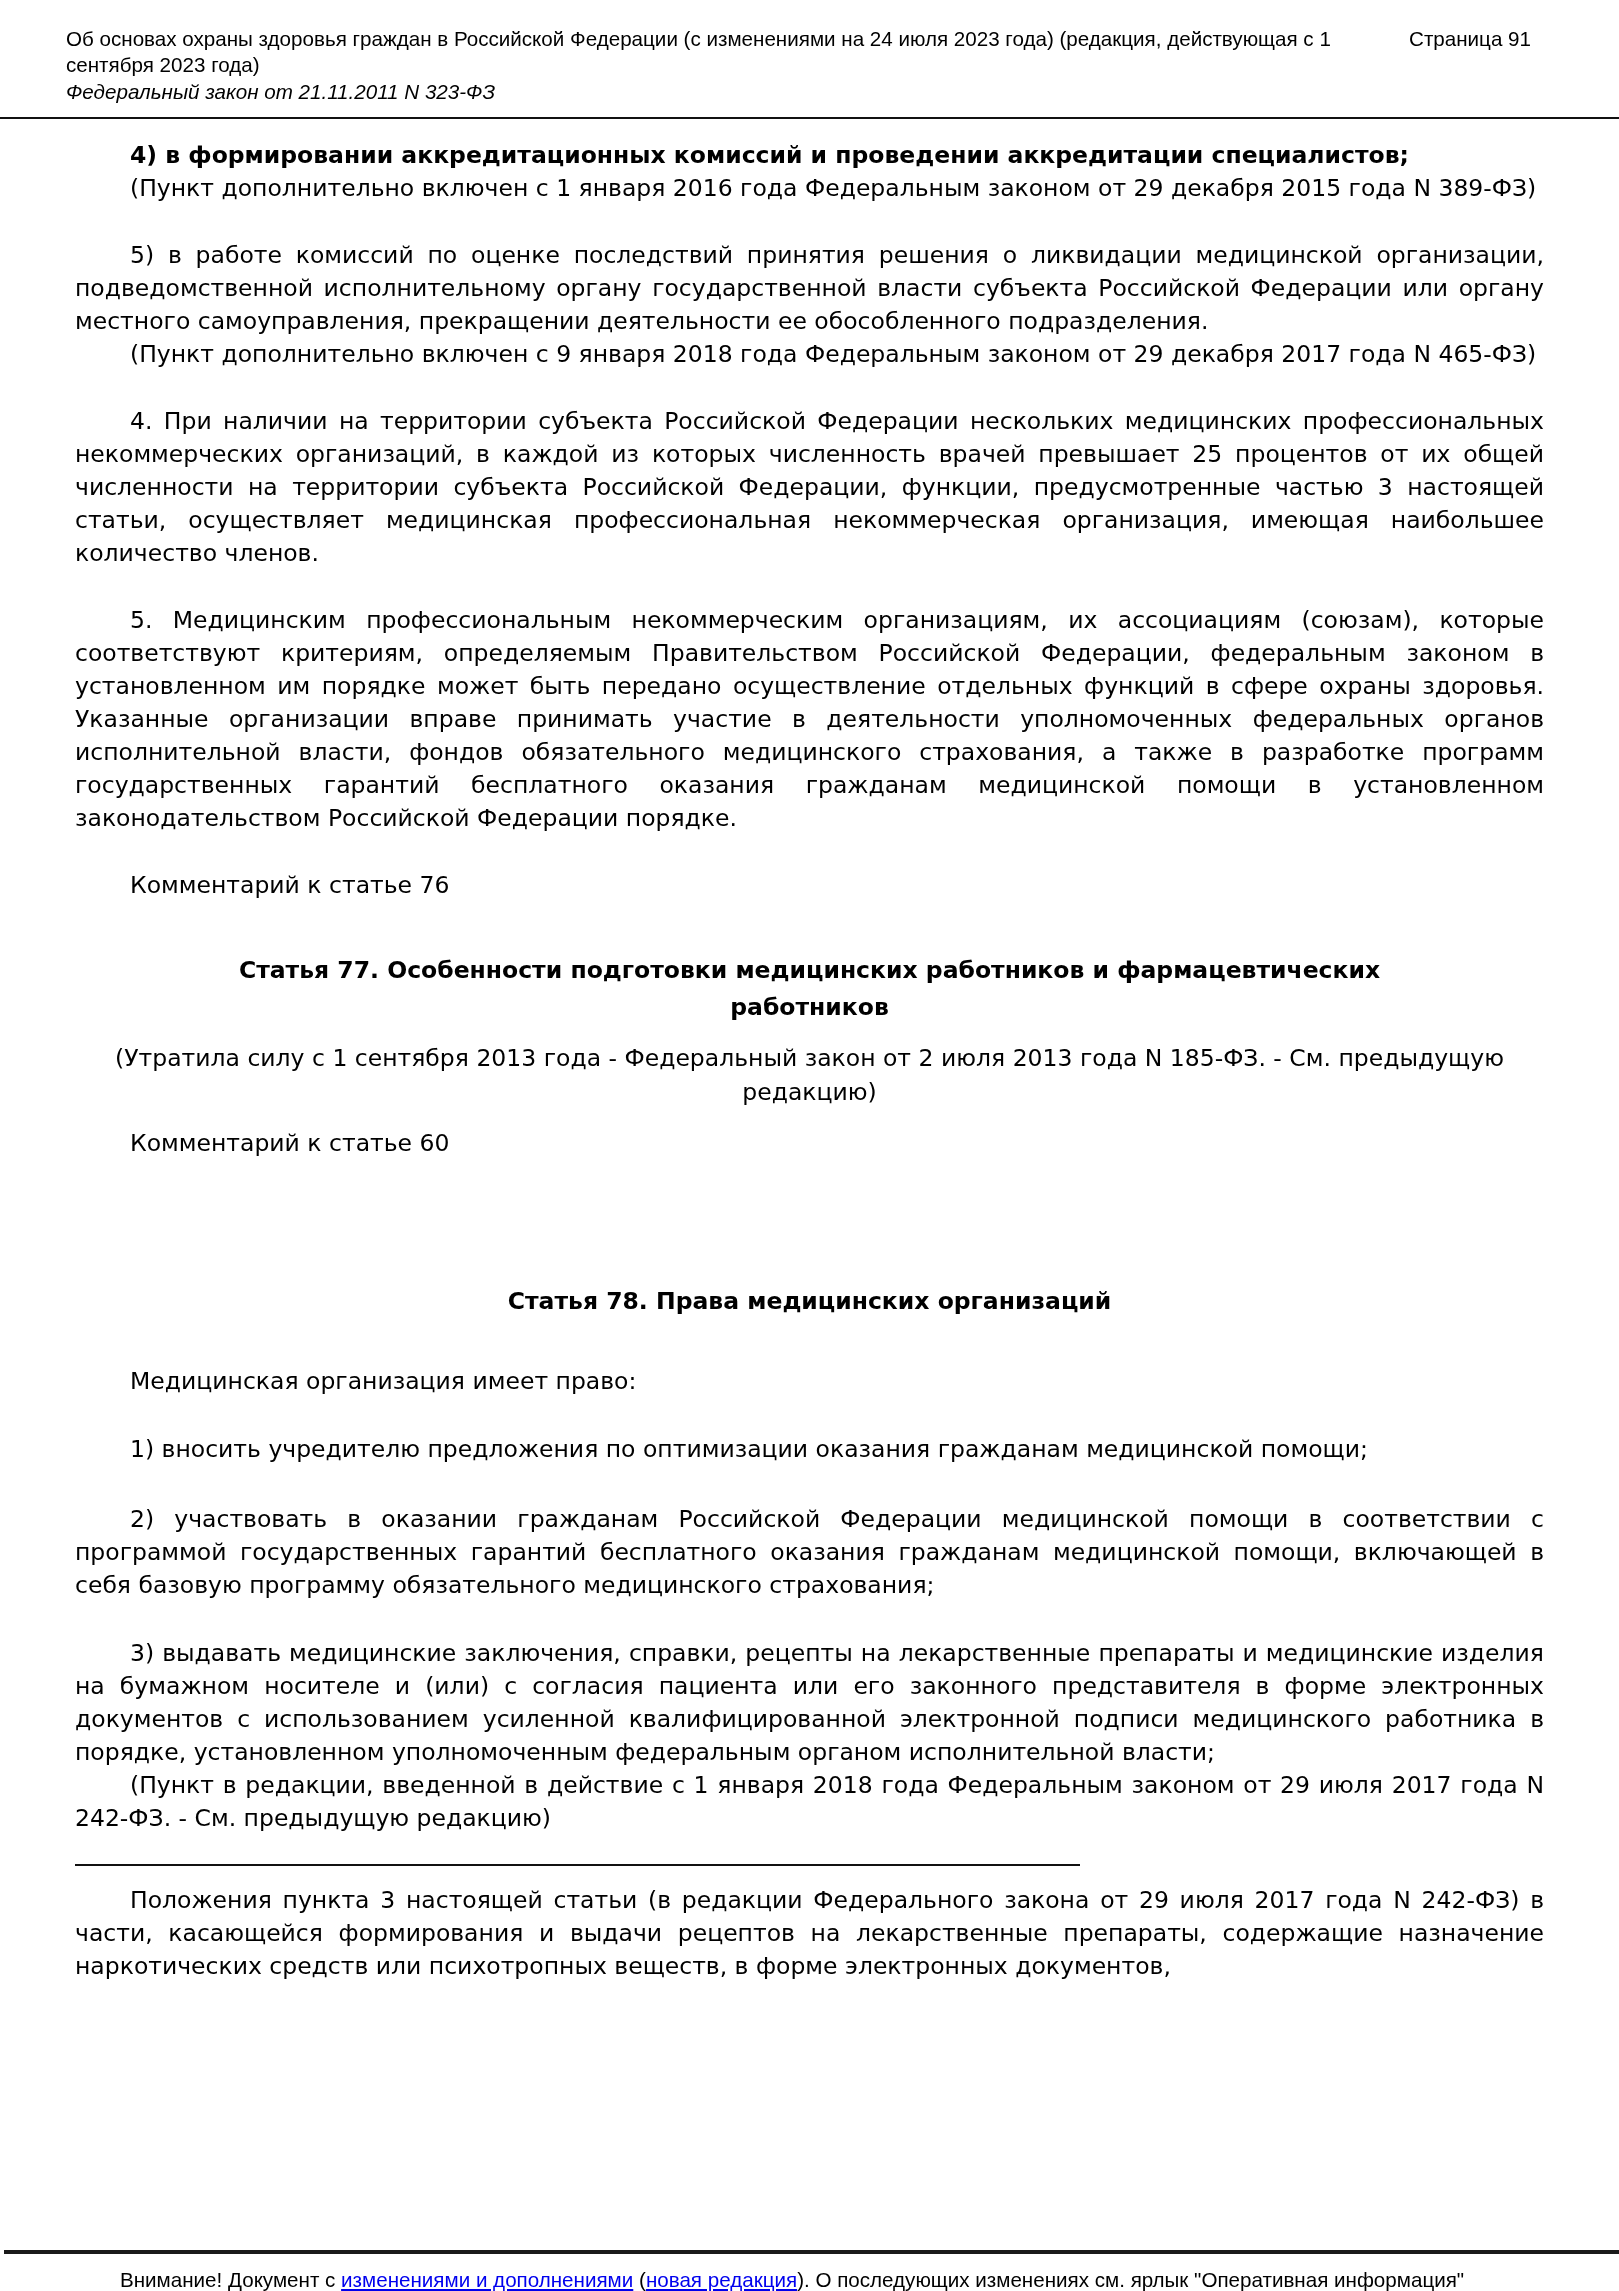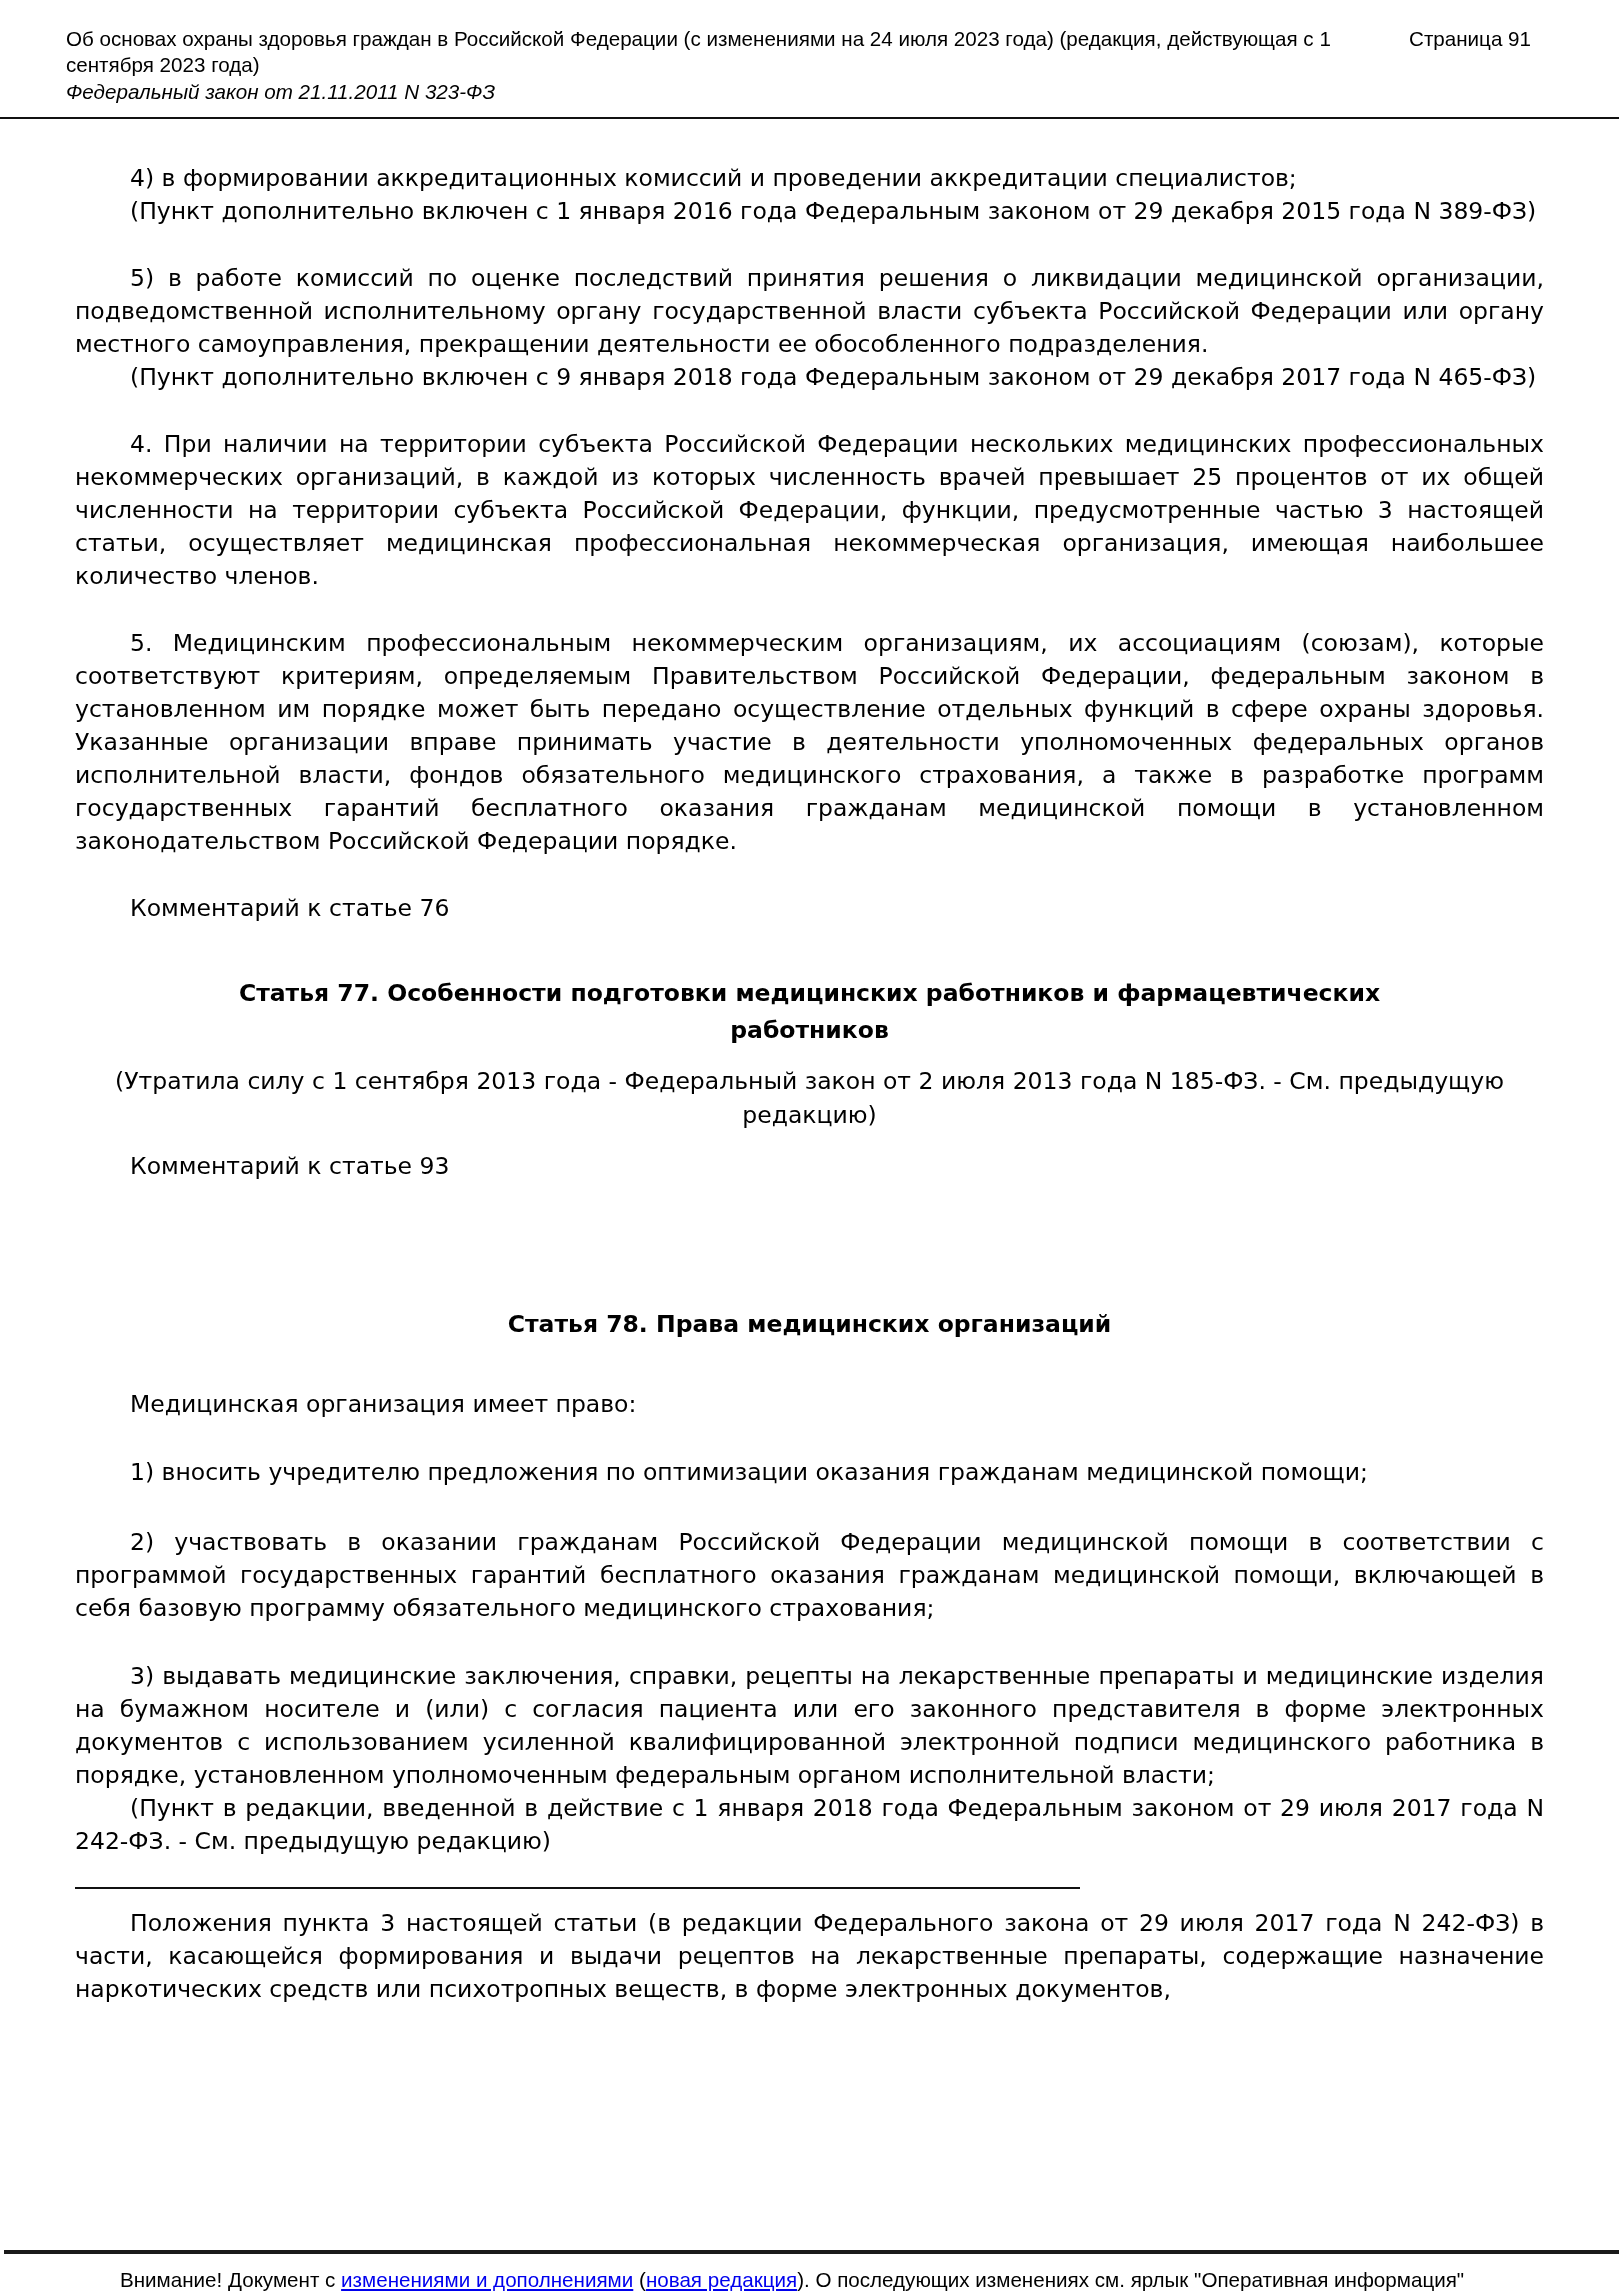--- a/index.html
+++ b/index.html
@@ -56,21 +56,21 @@
     max-width: 1304px;
     margin-left: auto;
     margin-right: auto;
   }
   .center {
     text-align: center;
     text-align-last: center;
     text-indent: 0;
     line-height: 34px;
   }
-  .mt-44  { margin-top: 43px; }
+  .mt-44  { margin-top: 20px; font-weight: bold; }
   .mt-35  { margin-top: 34px; }
   .mt-16  { margin-top: 15.7px; }
   .mt-18  { margin-top: 17.6px; }
   .mt-36  { margin-top: 35px; }
   .mt-38  { margin-top: 37px; }
   .mt-46  { margin-top: 45px; }
   .mt-126 { margin-top: 123px; }
   .mt-128 { margin-top: 50px; }
   .footnote-rule {
     margin-top: 29px;
@@ -111,21 +111,21 @@
   <div class="content">
     <p class="para mt-44">4) в формировании аккредитационных комиссий и проведении аккредитации специалистов;</p>
     <p class="para">(Пункт дополнительно включен с 1 января 2016 года Федеральным законом от 29 декабря 2015 года N 389-ФЗ)</p>
     <p class="para mt-35">5) в работе комиссий по оценке последствий принятия решения о ликвидации медицинской организации, подведомственной исполнительному органу государственной власти субъекта Российской Федерации или органу местного самоуправления, прекращении деятельности ее обособленного подразделения.</p>
     <p class="para">(Пункт дополнительно включен с 9 января 2018 года Федеральным законом от 29 декабря 2017 года N 465-ФЗ)</p>
     <p class="para mt-35">4. При наличии на территории субъекта Российской Федерации нескольких медицинских профессиональных некоммерческих организаций, в каждой из которых численность врачей превышает 25 процентов от их общей численности на территории субъекта Российской Федерации, функции, предусмотренные частью 3 настоящей статьи, осуществляет медицинская профессиональная некоммерческая организация, имеющая наибольшее количество членов.</p>
     <p class="para mt-35">5. Медицинским профессиональным некоммерческим организациям, их ассоциациям (союзам), которые соответствуют критериям, определяемым Правительством Российской Федерации, федеральным законом в установленном им порядке может быть передано осуществление отдельных функций в сфере охраны здоровья. Указанные организации вправе принимать участие в деятельности уполномоченных федеральных органов исполнительной власти, фондов обязательного медицинского страхования, а также в разработке программ государственных гарантий бесплатного оказания гражданам медицинской помощи в установленном законодательством Российской Федерации порядке.</p>
     <p class="para comment mt-35">Комментарий к статье 76</p>
     <p class="para heading mt-128">Статья 77. Особенности подготовки медицинских работников и фармацевтических работников</p>
     <p class="para center mt-16">(Утратила силу с 1 сентября 2013 года - Федеральный закон от 2 июля 2013 года N 185-ФЗ. - См. предыдущую редакцию)</p>
-    <p class="para comment mt-18">Комментарий к статье 93</p>
+    <p class="para comment mt-18">Комментарий к статье 60</p>
     <p class="para heading mt-126">Статья 78. Права медицинских организаций</p>
     <p class="para lead mt-46">Медицинская организация имеет право:</p>
     <p class="para mt-36">1) вносить учредителю предложения по оптимизации оказания гражданам медицинской помощи;</p>
     <p class="para mt-38">2) участвовать в оказании гражданам Российской Федерации медицинской помощи в соответствии с программой государственных гарантий бесплатного оказания гражданам медицинской помощи, включающей в себя базовую программу обязательного медицинского страхования;</p>
     <p class="para mt-36">3) выдавать медицинские заключения, справки, рецепты на лекарственные препараты и медицинские изделия на бумажном носителе и (или) с согласия пациента или его законного представителя в форме электронных документов с использованием усиленной квалифицированной электронной подписи медицинского работника в порядке, установленном уполномоченным федеральным органом исполнительной власти;</p>
     <p class="para">(Пункт в редакции, введенной в действие с 1 января 2018 года Федеральным законом от 29 июля 2017 года N 242-ФЗ. - См. предыдущую редакцию)</p>
     <div class="footnote-rule"></div>
     <p class="para mt-18">Положения пункта 3 настоящей статьи (в редакции Федерального закона от 29 июля 2017 года N 242-ФЗ) в части, касающейся формирования и выдачи рецептов на лекарственные препараты, содержащие назначение наркотических средств или психотропных веществ, в форме электронных документов,</p>
   </div>
 

